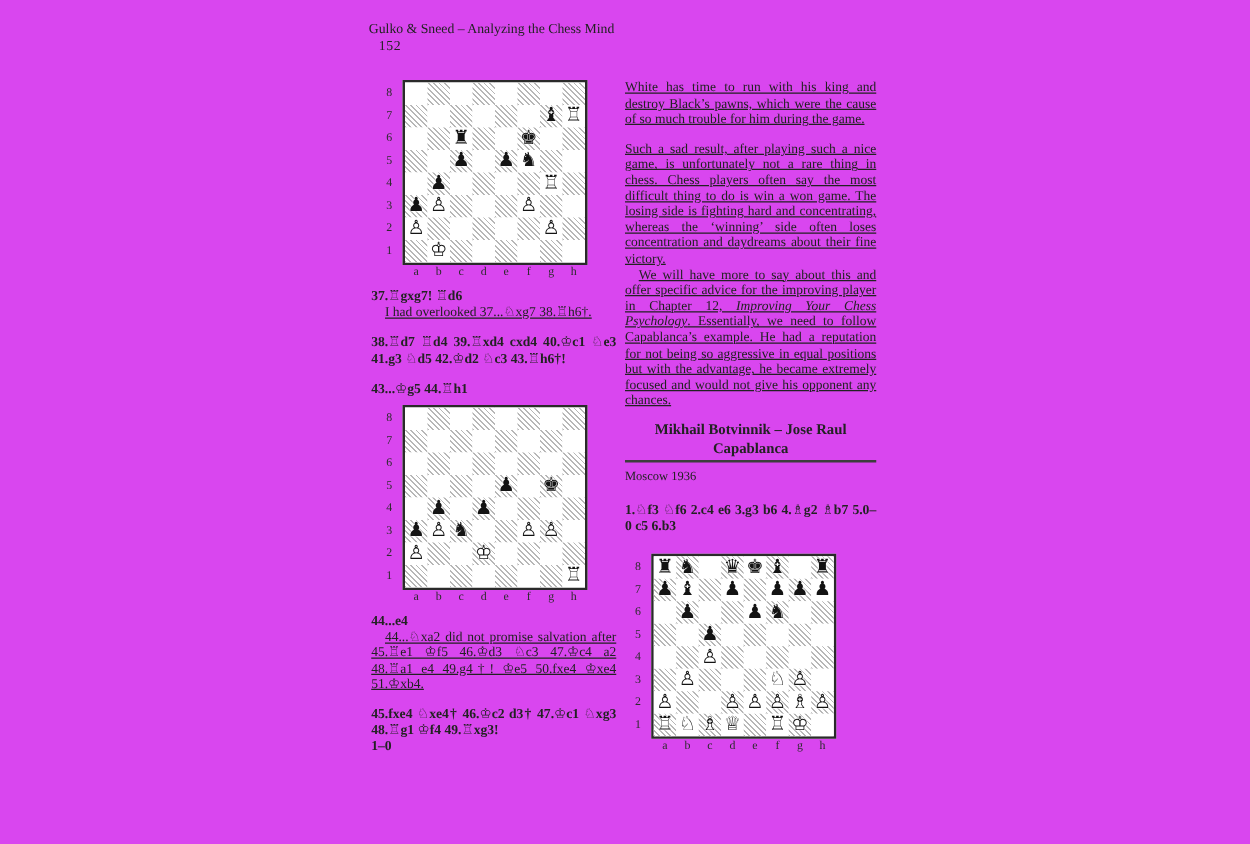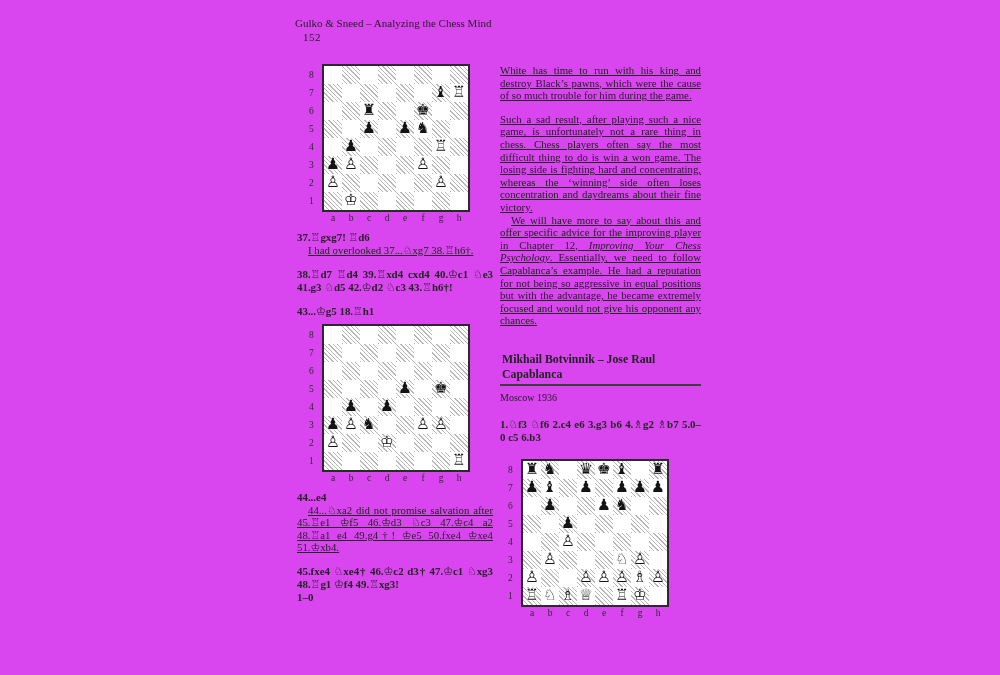--- a/index.html
+++ b/index.html
@@ -15,21 +15,21 @@
   .col { position:absolute; top:64px; }
   #left-col  { left:297px; width:196px; }
   #right-col { left:500px; width:201px; }
 
   p { margin:0; }
   .para, .note { font-size:10.8px; line-height:12.6px; text-align:justify;text-decoration:underline; }
   .indent { text-indent:11px; }
   .movetext { font-weight:bold; font-size:10.9px; line-height:13px; text-align:justify; }
   .gap-sm { margin-top:6px; } .gap-md { margin-top:11px; } .gap-lg { margin-top:15px; }
 
-  .game-header-wrap { margin-top:25px; }
+  .game-header-wrap { margin-top:9px; text-align:center; }
   .game-header {
     display:inline-block; font-weight:bold; font-size:11.8px;
     padding:0 2px 2px 2px; border-bottom:2.5px solid #3d3d3d;
   }
   .game-location { margin-top:6px; text-align:left; font-size:10px; }
 
   
   .diagram { width:161px; }
   .diagram-left   { margin-left:12px; }
   .diagram-right  { margin-left:8px; }
@@ -200,21 +200,21 @@
           <span>g</span>
           <span>h</span>
         </div>
       </div>
 
     <p class="movetext gap-sm">37.♖gxg7! ♖d6</p>
     <p class="note indent">I had overlooked 37...♘xg7 38.♖h6†.</p>
 
     <p class="movetext gap-md">38.♖d7 ♖d4 39.♖xd4 cxd4 40.♔c1 ♘e3 41.g3 ♘d5 42.♔d2 ♘c3 43.♖h6†!</p>
 
-    <p class="movetext gap-md">43...♔g5 18.♖h1</p>
+    <p class="movetext gap-md">43...♔g5 44.♖h1</p>
 
     <div class="diagram diagram-left gap-sm">
         <div class="diagram-inner">
           <div class="rank-labels">
             <span>8</span>
             <span>7</span>
             <span>6</span>
             <span>5</span>
             <span>4</span>
             <span>3</span>

